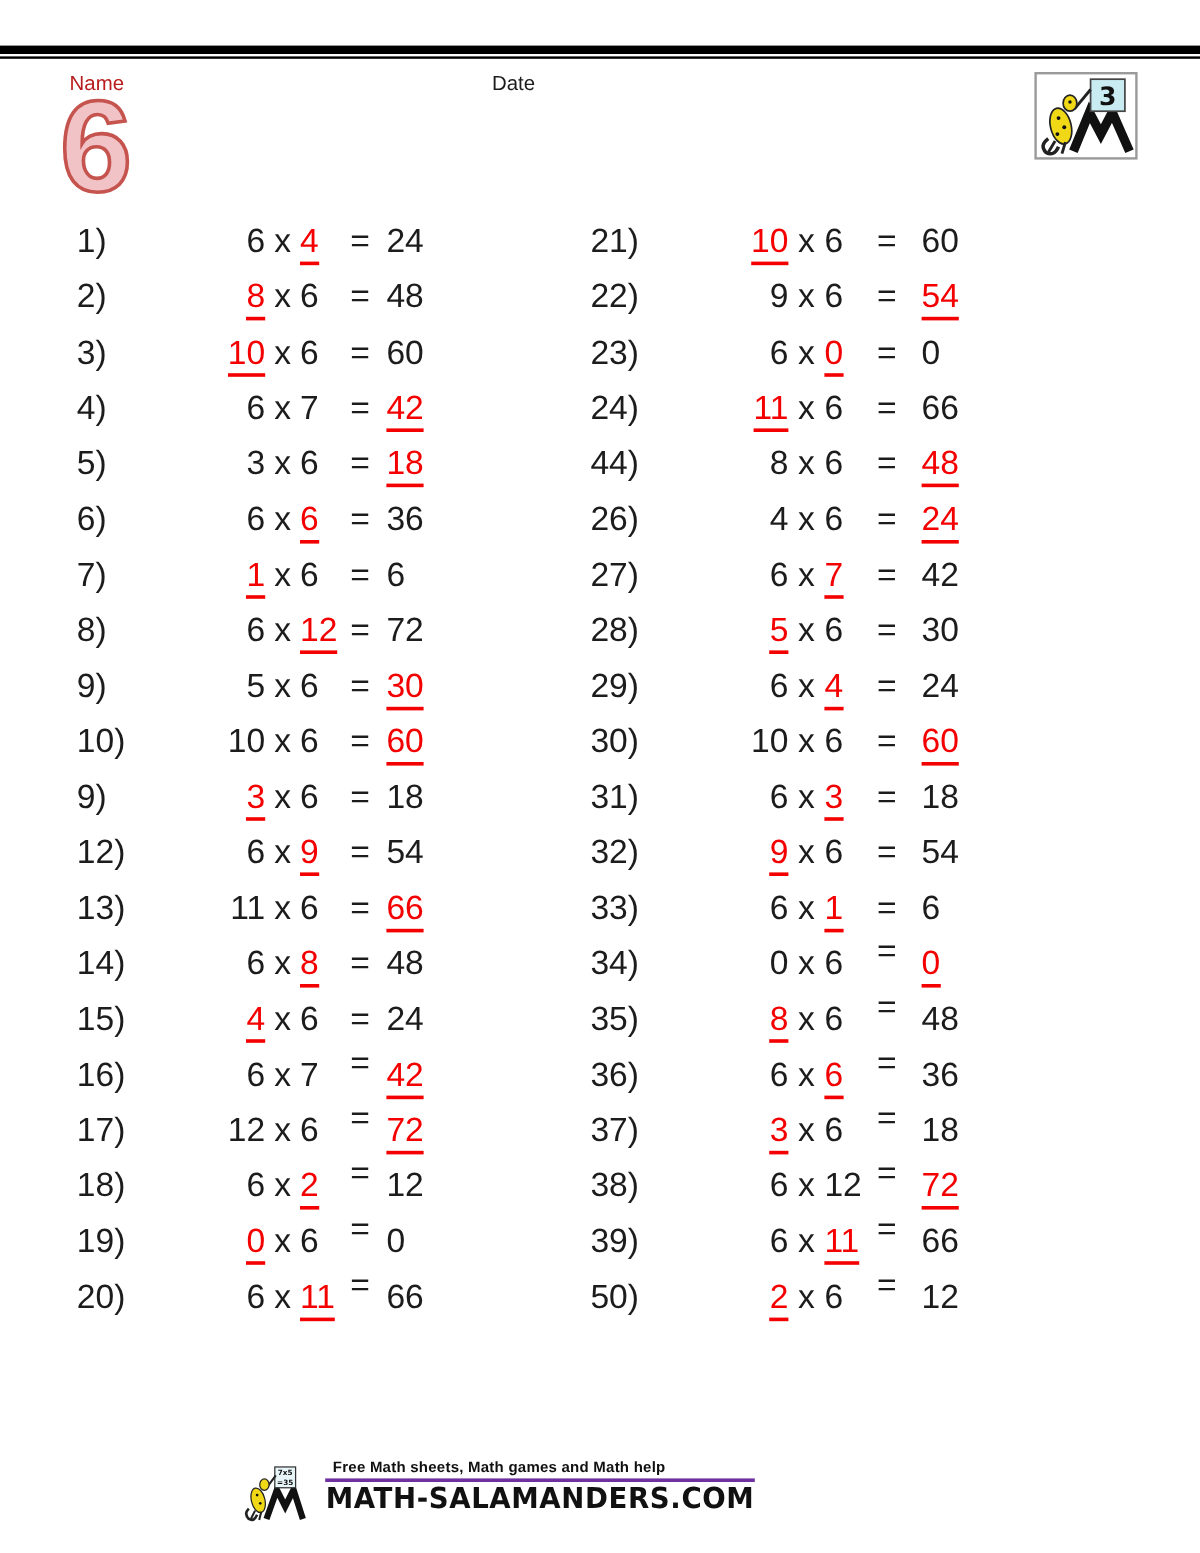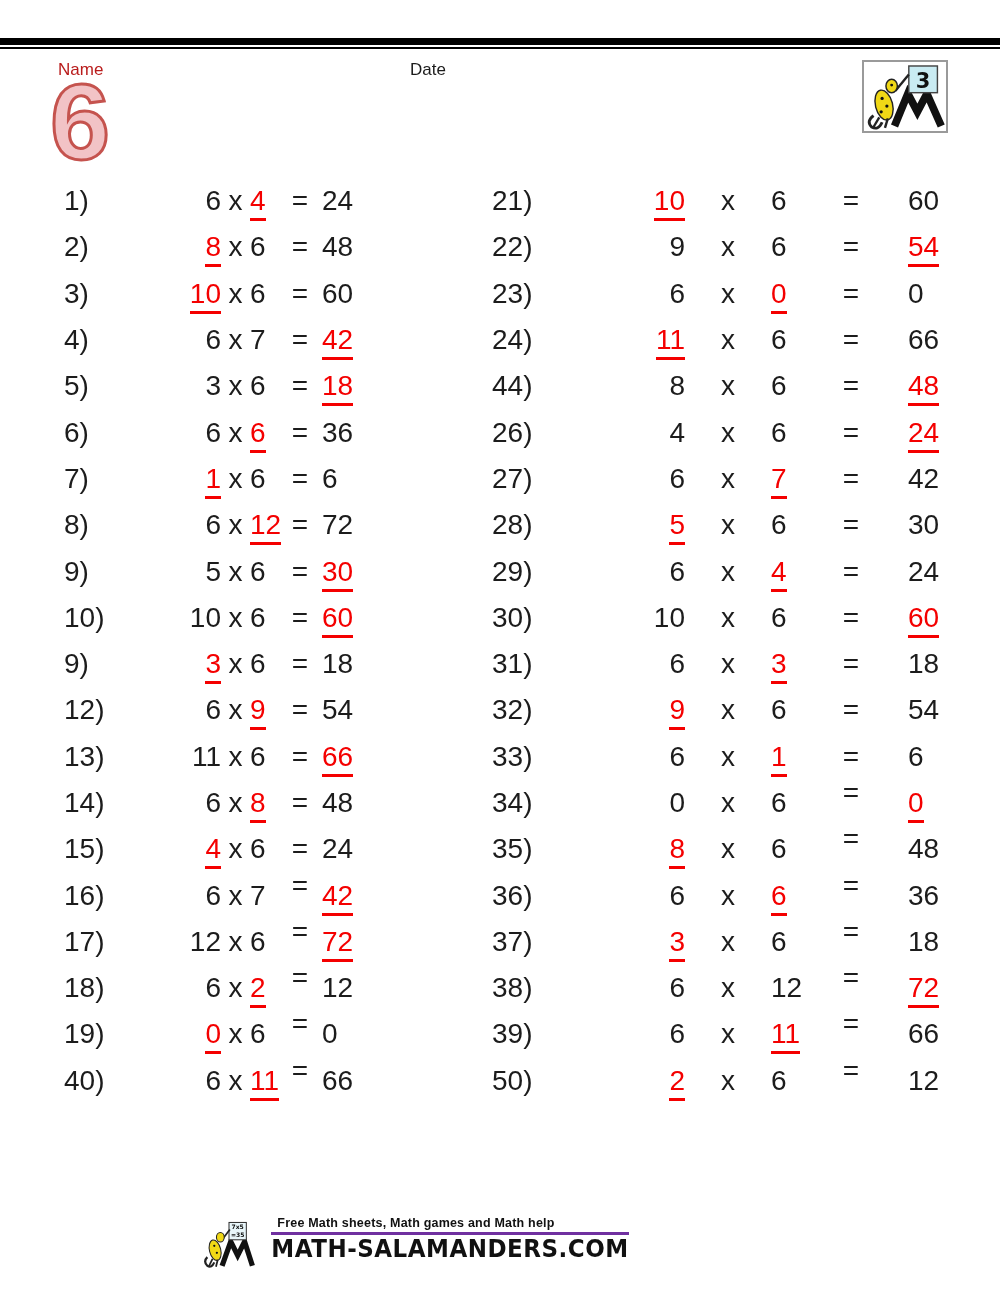--- a/index.html
+++ b/index.html
@@ -33,21 +33,21 @@
   }
 
   .col { position:absolute; top:180px; }
   #col-left  { left:64px;  width:424px; }
   #col-right { left:492px; width:436px; }
   .prow {
     display:grid; height:46.3px; align-items:center;
     font-size:28px; color:#1c1c1c;
   }
   #col-left  .prow { grid-template-columns:54px 106px 23px 40px 26px 95px; }
-  #col-right .prow { grid-template-columns:56px 112px 24px 40px 30px 95px;gap:28px; }
+  #col-right .prow { grid-template-columns:56px 112px 24px 40px 30px 95px; }
   .pnum  { text-align:left; }
   .opa   { text-align:right; padding-right:3px; }
   .times { text-align:center; }
   .opb   { text-align:left; padding-left:3px; }
   .eq    { text-align:center; }
   .ans   { text-align:left; padding-left:9px; }
   #col-right .ans { padding-left:14px; }
   .v { display:inline-block; line-height:1; padding-bottom:3px; border-bottom:3px solid transparent; }
   .v.red { color:#f40000; border-bottom-color:#f40000; }
   .eq.raised .v { transform:translateY(-10px); }
@@ -246,21 +246,21 @@
       </div>
       <div class="prow">
         <span class="pnum"><span class="v">19)</span></span>
         <span class="opa"><span class="v red">0</span></span>
         <span class="times"><span class="v">x</span></span>
         <span class="opb"><span class="v">6</span></span>
         <span class="eq raised"><span class="v">=</span></span>
         <span class="ans"><span class="v">0</span></span>
       </div>
       <div class="prow">
-        <span class="pnum"><span class="v">40)</span></span>
+        <span class="pnum"><span class="v">20)</span></span>
         <span class="opa"><span class="v">6</span></span>
         <span class="times"><span class="v">x</span></span>
         <span class="opb"><span class="v red">11</span></span>
         <span class="eq raised"><span class="v">=</span></span>
         <span class="ans"><span class="v">66</span></span>
       </div>
     </div>
   <div class="col" id="col-right">
       <div class="prow">
         <span class="pnum"><span class="v">21)</span></span>

